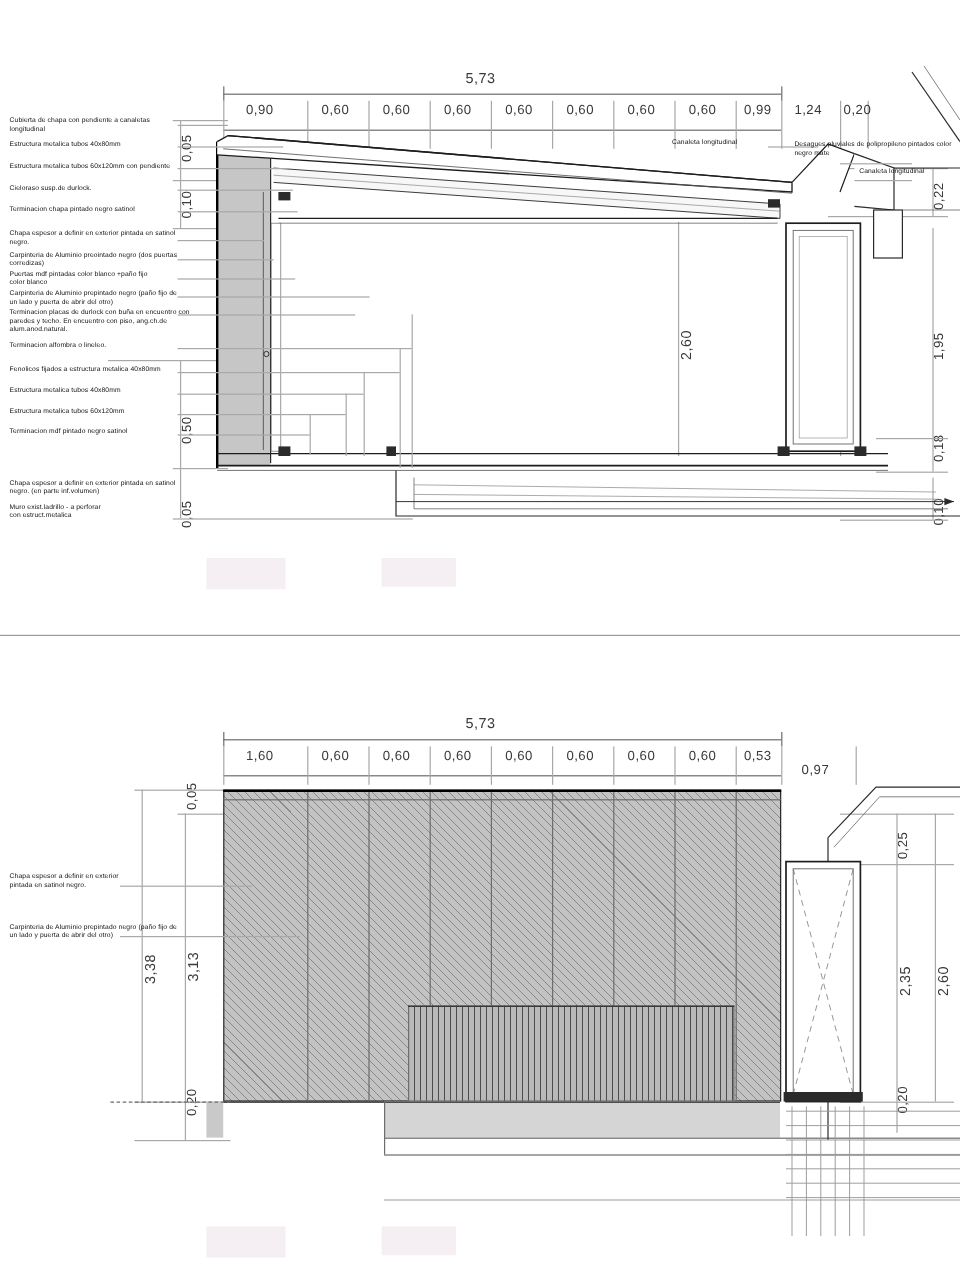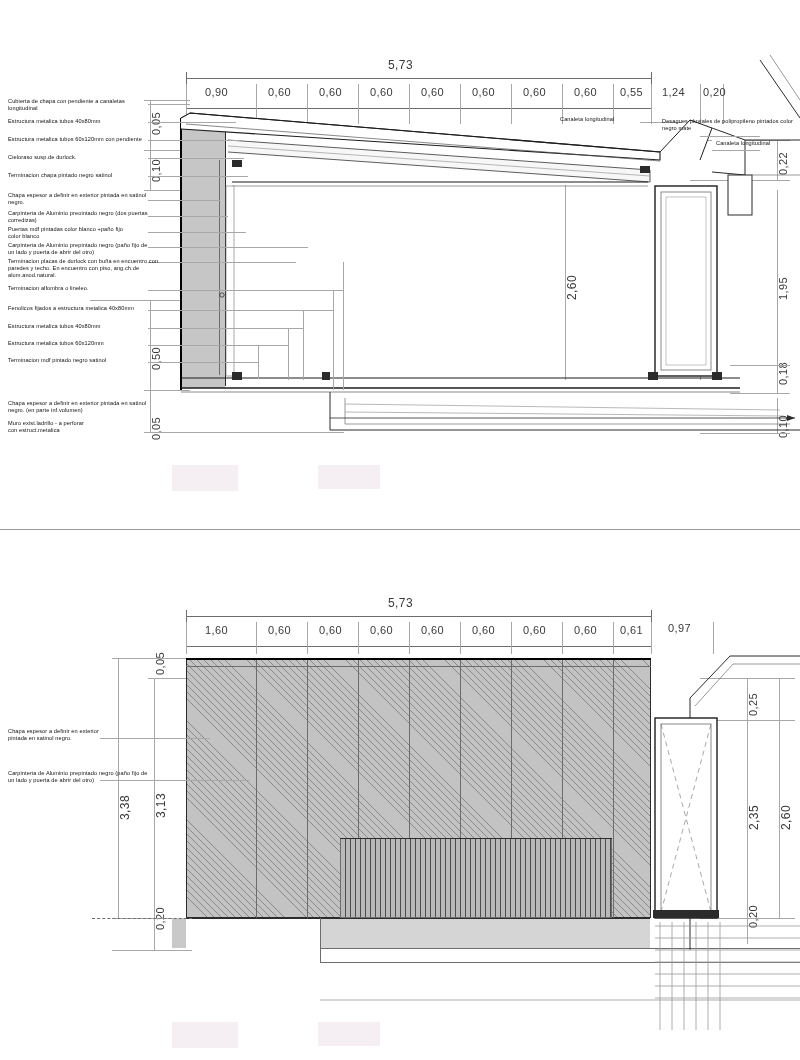--- a/index.html
+++ b/index.html
@@ -154,21 +154,21 @@
     <div class="ln v vthin" style="left:723px; top:84px; height:40px;"></div>
 
     <div class="dimtext" style="left:205px; top:86px;">0,90</div>
     <div class="dimtext" style="left:268px; top:86px;">0,60</div>
     <div class="dimtext" style="left:319px; top:86px;">0,60</div>
     <div class="dimtext" style="left:370px; top:86px;">0,60</div>
     <div class="dimtext" style="left:421px; top:86px;">0,60</div>
     <div class="dimtext" style="left:472px; top:86px;">0,60</div>
     <div class="dimtext" style="left:523px; top:86px;">0,60</div>
     <div class="dimtext" style="left:574px; top:86px;">0,60</div>
-    <div class="dimtext" style="left:620px; top:86px;">0,55</div>
+    <div class="dimtext" style="left:620px; top:86px;">0,99</div>
     <div class="dimtext" style="left:662px; top:86px;">1,24</div>
     <div class="dimtext" style="left:703px; top:86px;">0,20</div>
 
     <div class="ln v vthin" style="left:150px; top:100px; height:50px;"></div>
     <div class="ln v vthin" style="left:150px; top:150px; height:40px;"></div>
     <div class="ln v vthin" style="left:150px; top:300px; height:90px;"></div>
     <div class="ln v vthin" style="left:150px; top:390px; height:42px;"></div>
 
     <div class="dimtext vert" style="left:150px; top:135px;">0,05</div>
     <div class="dimtext vert" style="left:150px; top:182px;">0,10</div>
@@ -342,22 +342,22 @@
     <div class="ln v vthin" style="left:713px; top:92px; height:32px;"></div>
 
     <div class="dimtext" style="left:205px; top:94px;">1,60</div>
     <div class="dimtext" style="left:268px; top:94px;">0,60</div>
     <div class="dimtext" style="left:319px; top:94px;">0,60</div>
     <div class="dimtext" style="left:370px; top:94px;">0,60</div>
     <div class="dimtext" style="left:421px; top:94px;">0,60</div>
     <div class="dimtext" style="left:472px; top:94px;">0,60</div>
     <div class="dimtext" style="left:523px; top:94px;">0,60</div>
     <div class="dimtext" style="left:574px; top:94px;">0,60</div>
-    <div class="dimtext" style="left:620px; top:94px;">0,61</div>
-    <div class="dimtext" style="left:668px; top:92px;">0,97</div>
+    <div class="dimtext" style="left:620px; top:94px;">0,53</div>
+    <div class="dimtext" style="left:668px; top:106px;">0,97</div>
 
     <div class="ln v vthin" style="left:154px; top:108px; width:0; height:50px;"></div>
     <div class="ln v vthin" style="left:118px; top:128px; height:260px;"></div>
     <div class="ln v vthin" style="left:154px; top:148px; height:240px;"></div>
     <div class="ln v vthin" style="left:154px; top:388px; height:32px;"></div>
 
     <div class="dimtext vert" style="left:154px; top:145px;">0,05</div>
     <div class="dimtext vert big" style="left:118px; top:290px;">3,38</div>
     <div class="dimtext vert big" style="left:154px; top:288px;">3,13</div>
     <div class="dimtext vert" style="left:154px; top:400px;">0,20</div>

